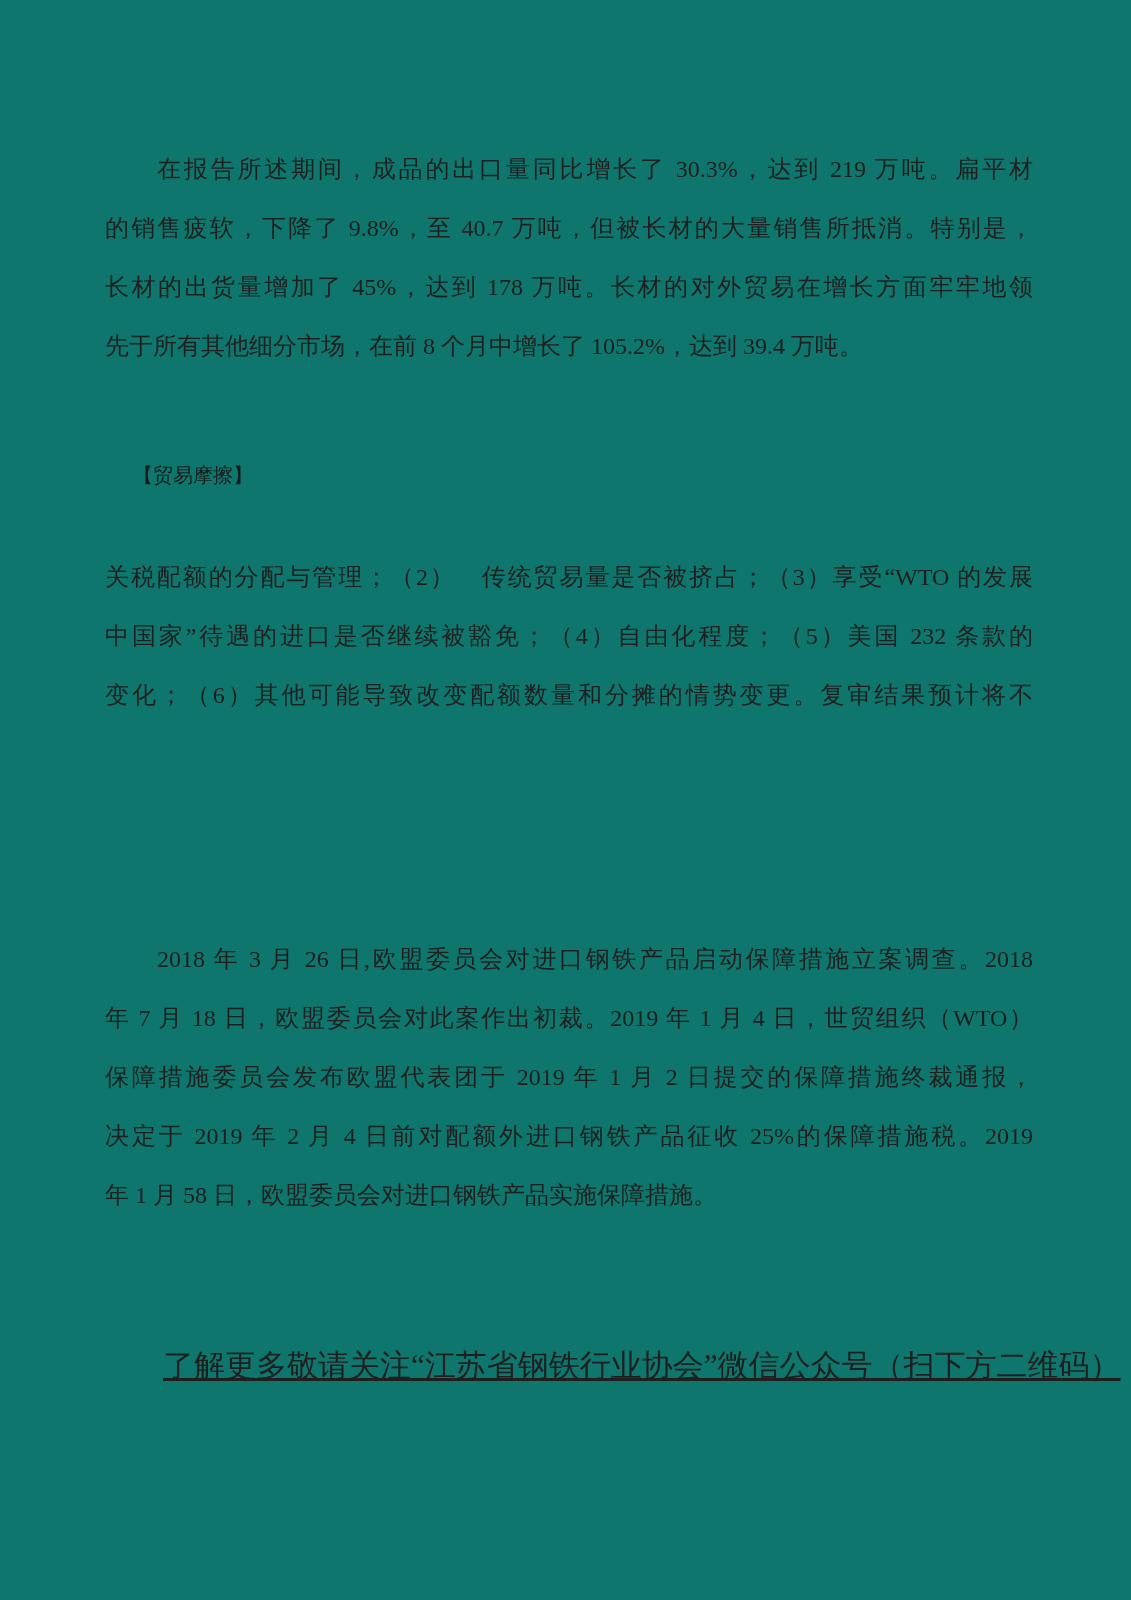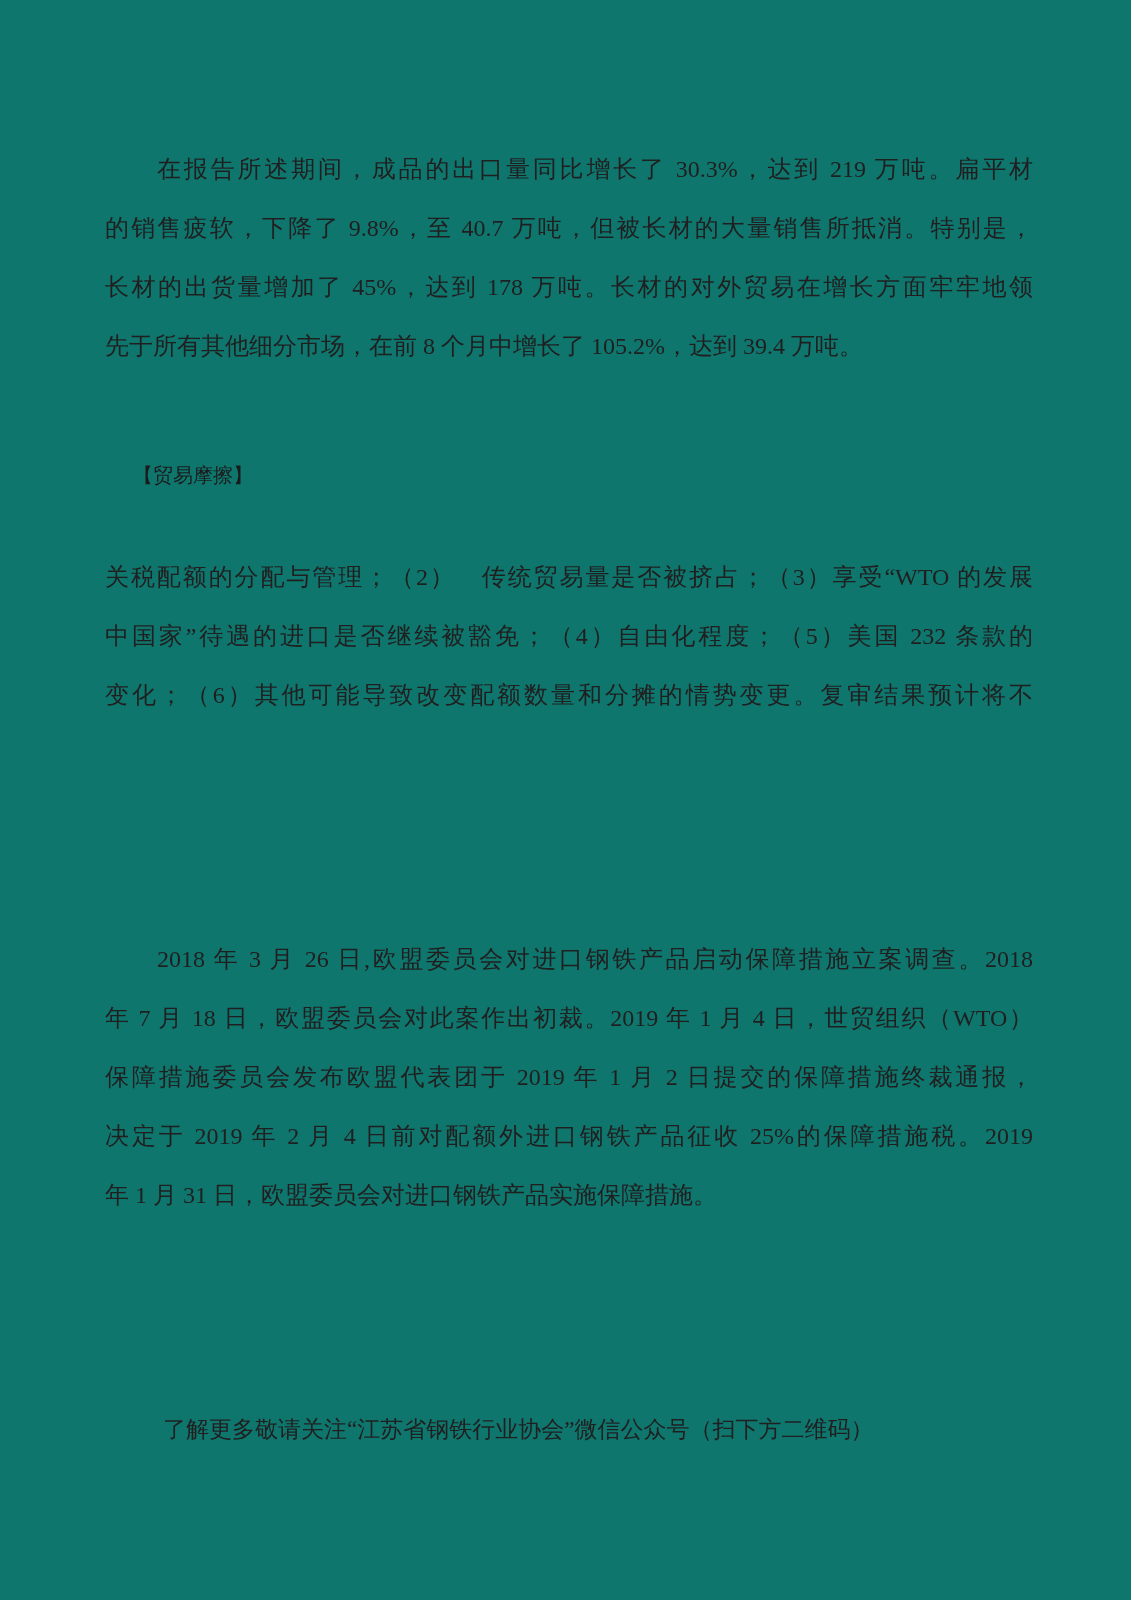--- a/index.html
+++ b/index.html
@@ -59,26 +59,27 @@
     margin: 0;
     height: 59px;
     line-height: 59px;
     font-size: 30px;
     font-weight: normal;
     text-align: center;
     color: #1a1a1a;
   }
   .footer-note {
     position: absolute;
-    top: 1408px;
+    top: 1344px;
     left: 58px;
     height: 44px;
     line-height: 44px;
-    font-size: 23px;
+    font-size: 31px;
     white-space: nowrap;
+    text-decoration: underline;
   }
 </style>
 </head>
 <body>
 
 <div class="page">
   <div class="content">
 
     <section class="para p1">
       <div class="line jl indent">在报告所述期间，成品的出口量同比增长了 30.3%，达到 219 万吨。扁平材</div>
@@ -94,19 +95,19 @@
       <div class="line jl">关税配额的分配与管理；（2）　传统贸易量是否被挤占；（3）享受“WTO 的发展</div>
       <div class="line jl">中国家”待遇的进口是否继续被豁免；（4）自由化程度；（5）美国 232 条款的</div>
       <div class="line jl">变化；（6）其他可能导致改变配额数量和分摊的情势变更。复审结果预计将不</div>
     </section>
 
     <section class="para p3">
       <div class="line jl indent">2018 年 3 月 26 日,欧盟委员会对进口钢铁产品启动保障措施立案调查。2018</div>
       <div class="line jl">年 7 月 18 日，欧盟委员会对此案作出初裁。2019 年 1 月 4 日，世贸组织（WTO）</div>
       <div class="line jl">保障措施委员会发布欧盟代表团于 2019 年 1 月 2 日提交的保障措施终裁通报，</div>
       <div class="line jl">决定于 2019 年 2 月 4 日前对配额外进口钢铁产品征收 25%的保障措施税。2019</div>
-      <div class="line">年 1 月 31 日，欧盟委员会对进口钢铁产品实施保障措施。</div>
+      <div class="line">年 1 月 58 日，欧盟委员会对进口钢铁产品实施保障措施。</div>
     </section>
 
     <div class="footer-note">了解更多敬请关注“江苏省钢铁行业协会”微信公众号（扫下方二维码）</div>
 
   </div>
 </div>
 
 </body></html>

